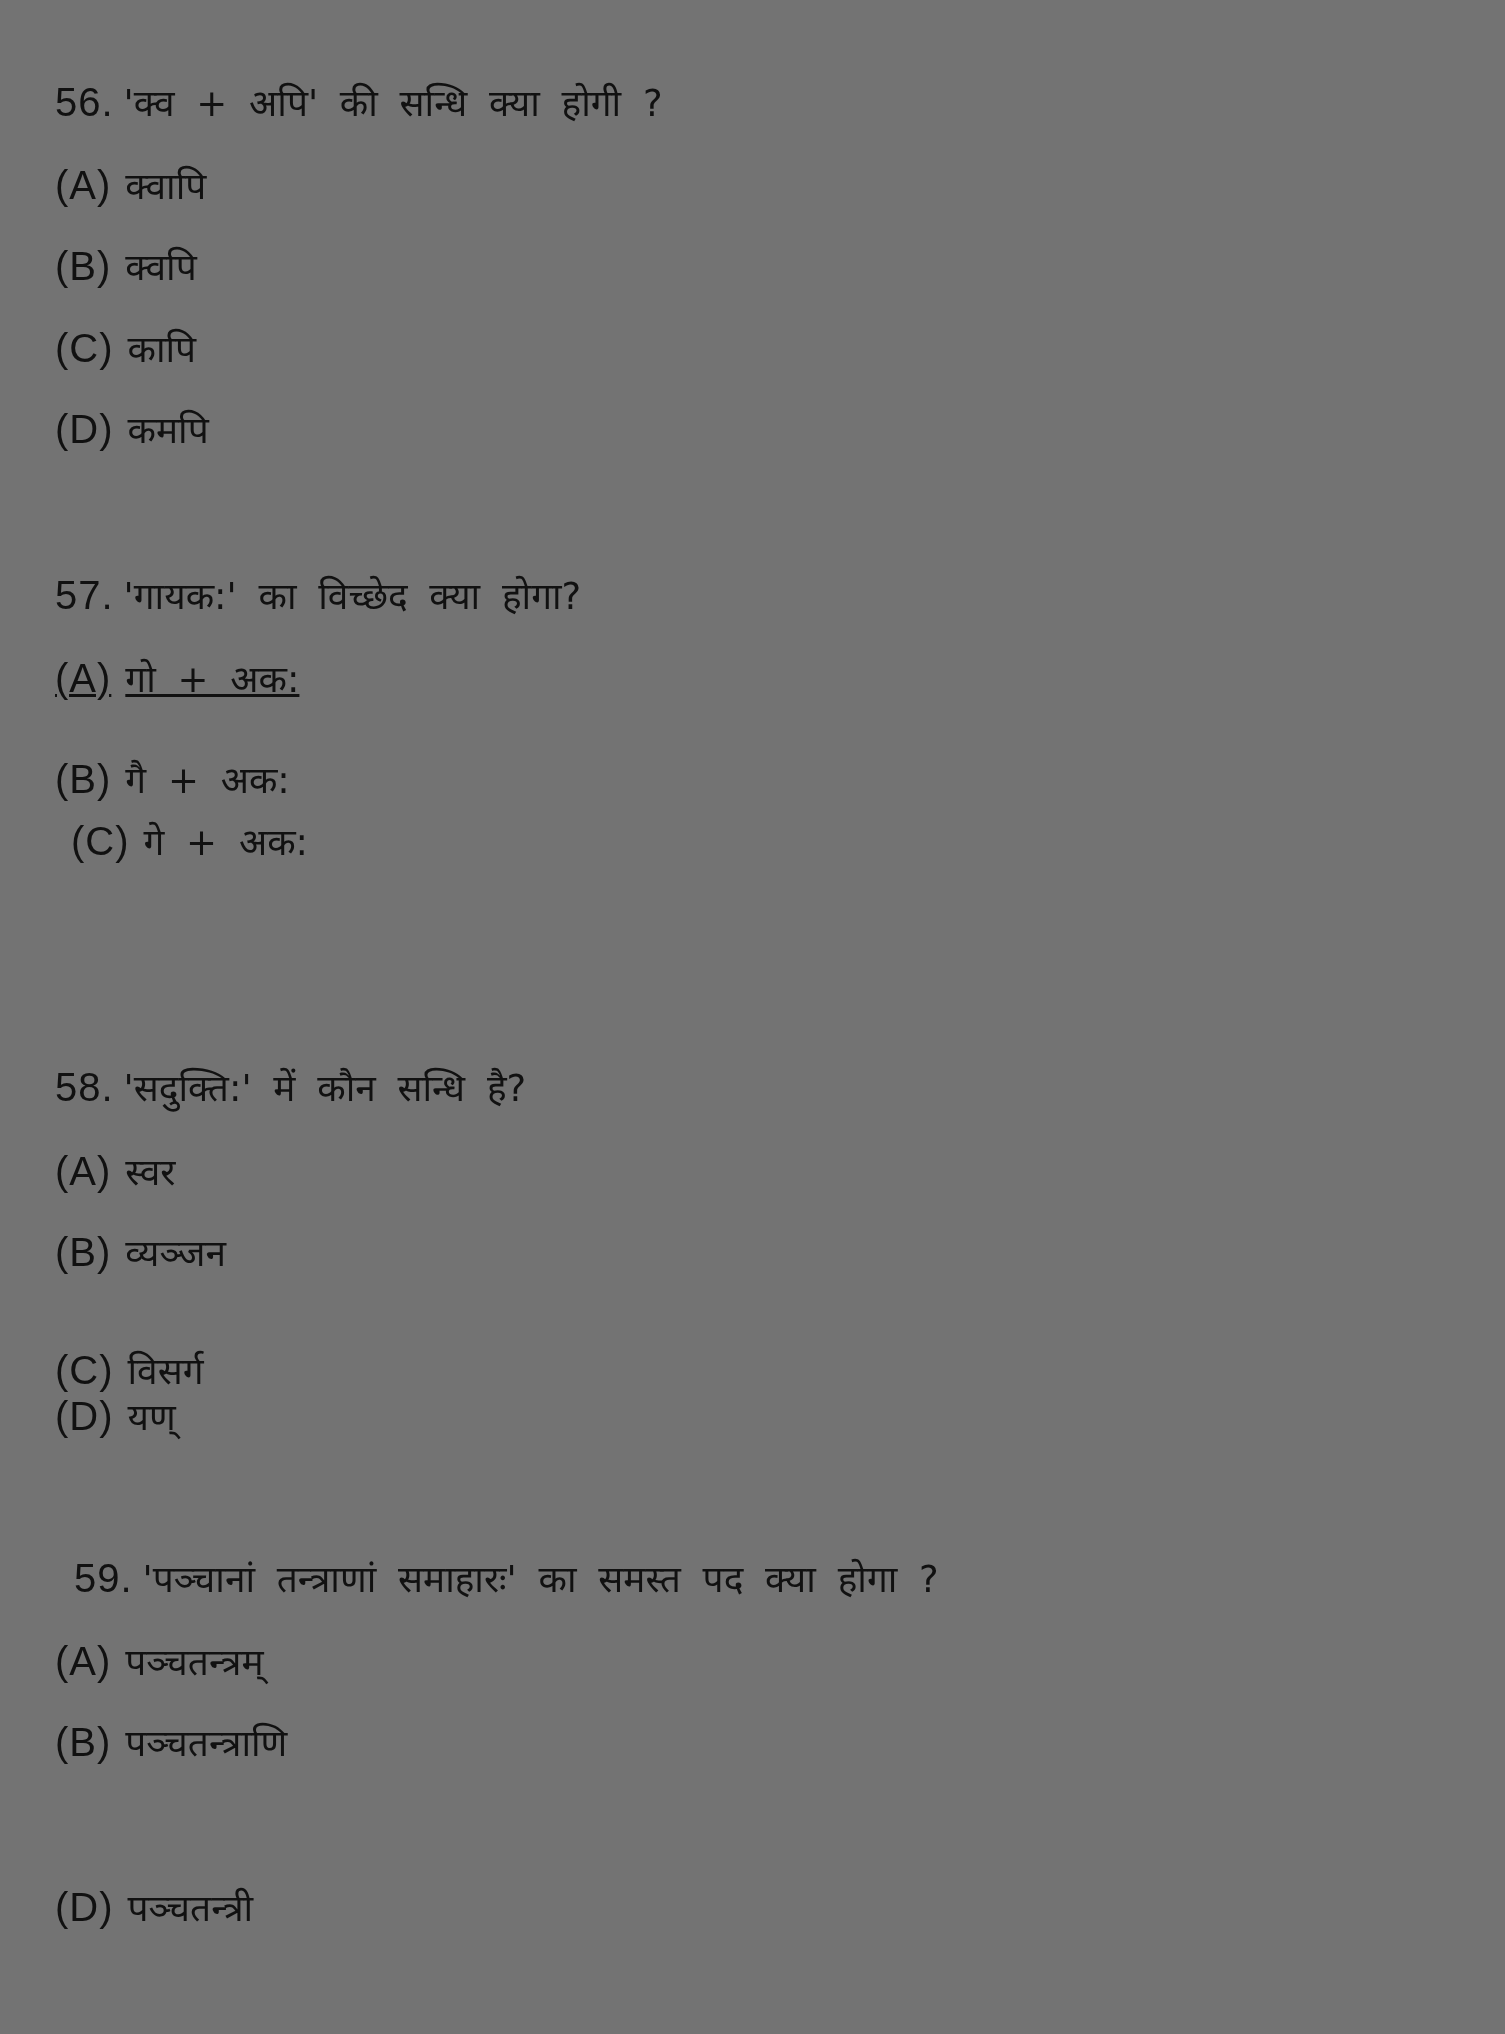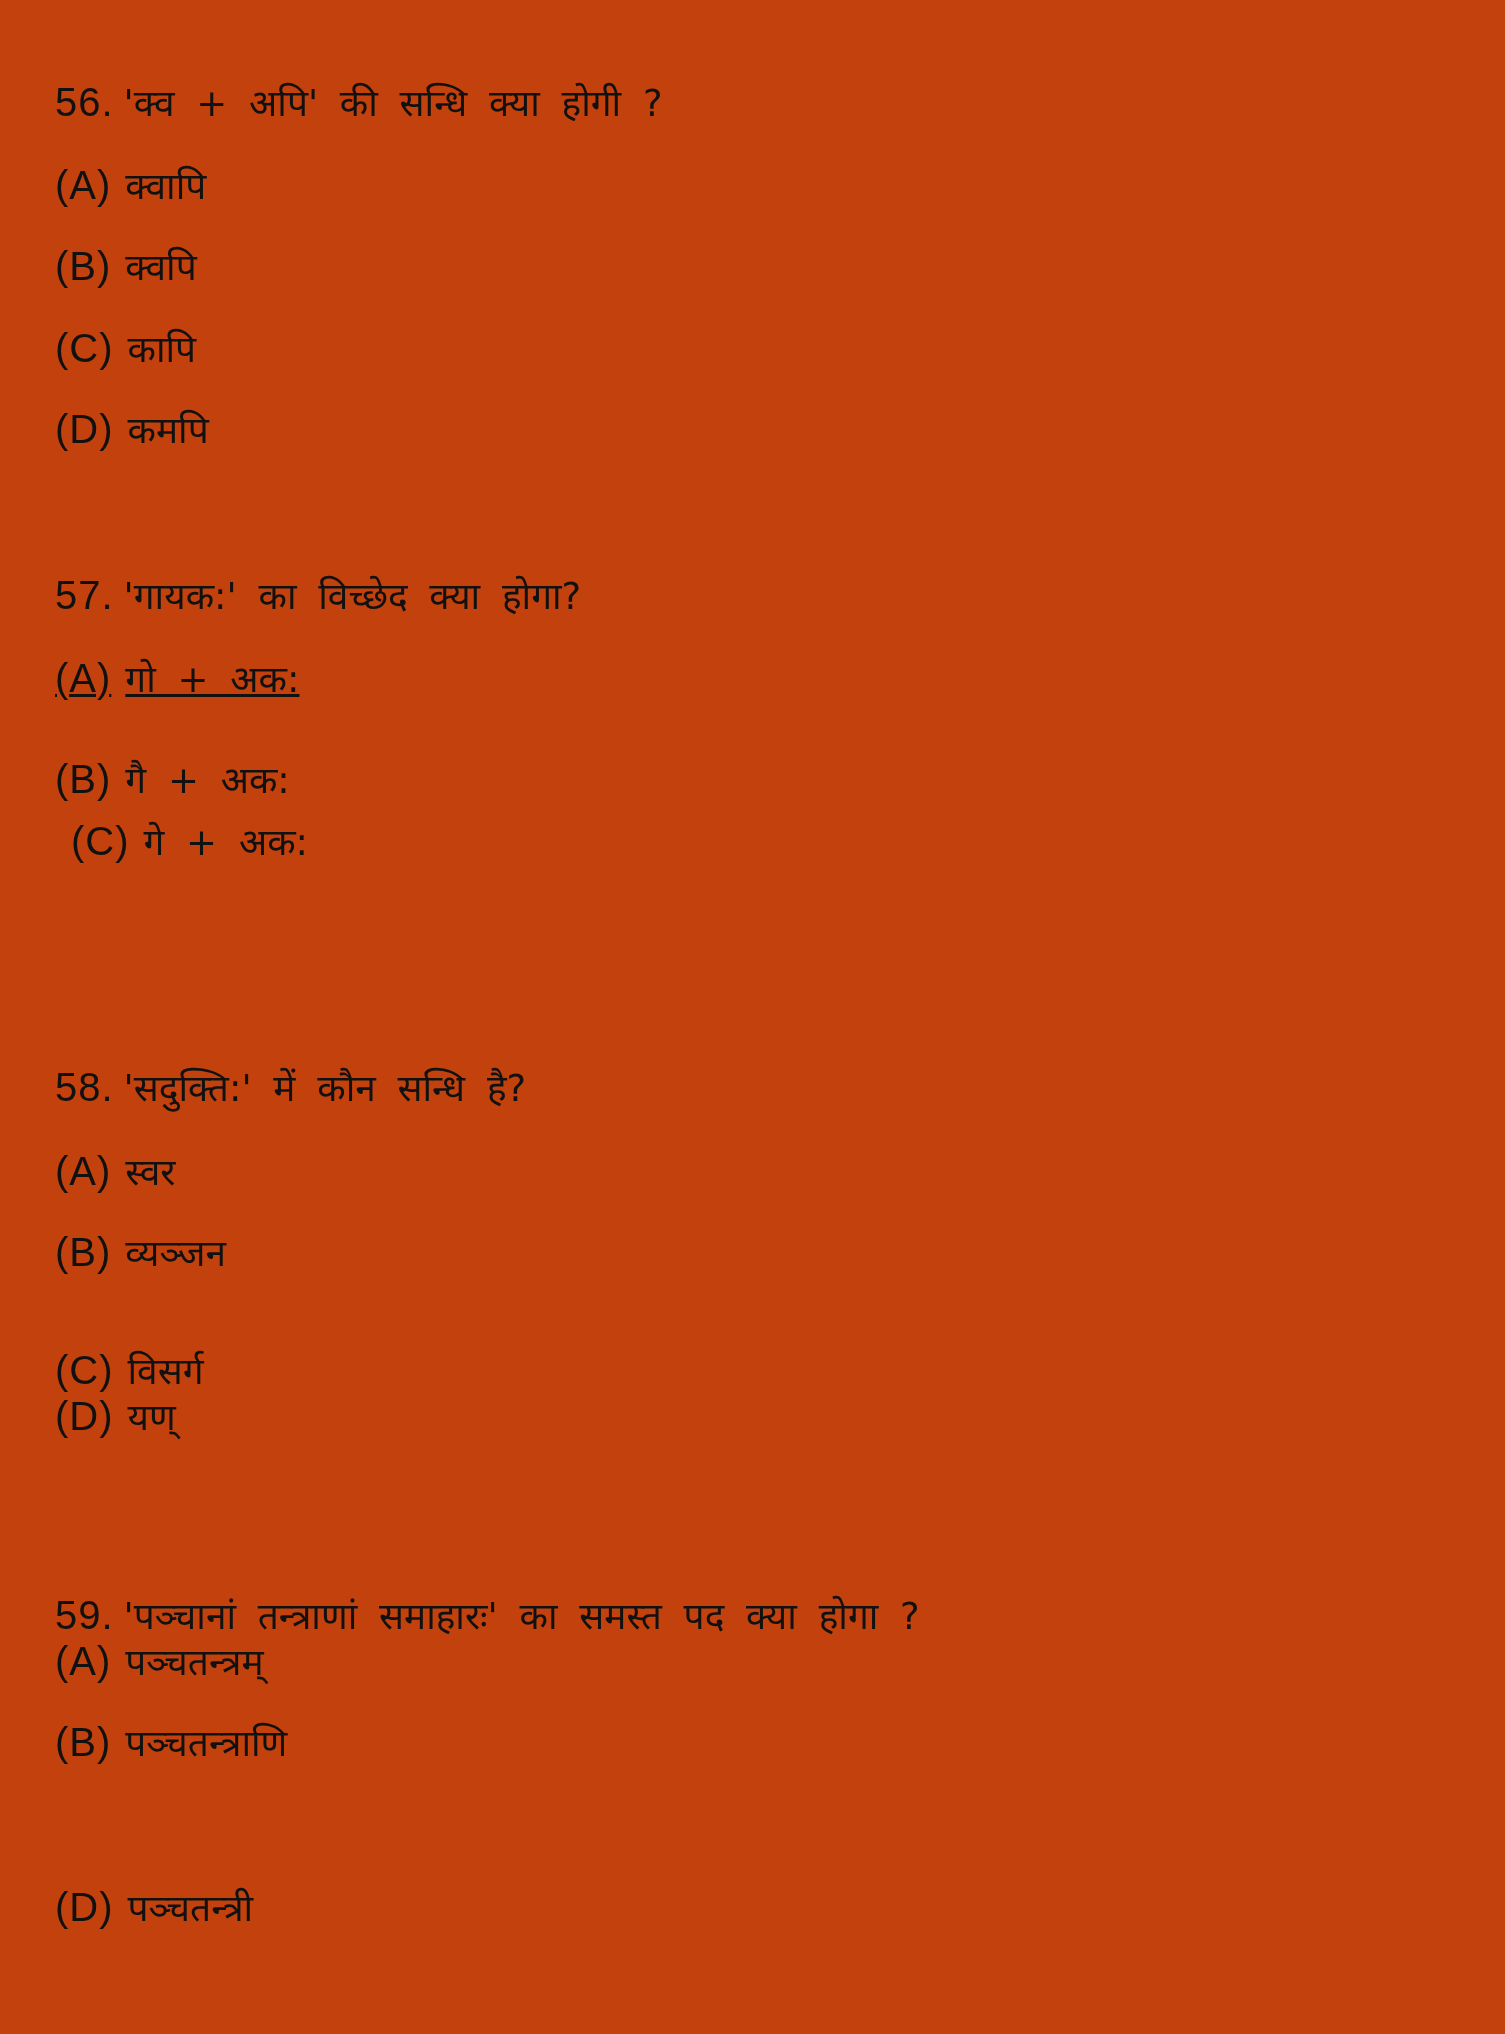--- a/index.html
+++ b/index.html
@@ -12,21 +12,21 @@
     height: 2034px;
     position: relative;
     overflow: hidden;
     font-family: "DejaVu Sans", "Liberation Sans", sans-serif;
     color: #111111;
   }
   .page {
     position: absolute;
     left: 0; top: 0;
     width: 1505px; height: 2034px;
-    background: #c2410c;
+    background: #737373;
   }
   .line {
     position: absolute;
     left: 55px;
     height: 60px;
     line-height: 60px;
     font-size: 37px;
     white-space: nowrap;
     word-spacing: 10px;
   }
@@ -48,21 +48,21 @@
   .q57-b { top: 729px; margin-top: 20px; }
   .q57-c { top: 811px; margin-left: 16px; }
   .q57-d { top: 892px; }
 
   .q58 { top: 1057px; }
   .q58-a { top: 1141px; }
   .q58-b { top: 1222px; }
   .q58-c { top: 1340px; }
   .q58-d { top: 1386px; }
 
-  .q59 { top: 1585px; }
+  .q59 { top: 1548px; margin-left: 19px; }
   .q59-a { top: 1631px; }
   .q59-b { top: 1712px; }
   .q59-c { top: 1794px; }
   .q59-d { top: 1877px; }
 </style>
 </head>
 <body>
 
 <div class="page">
 

